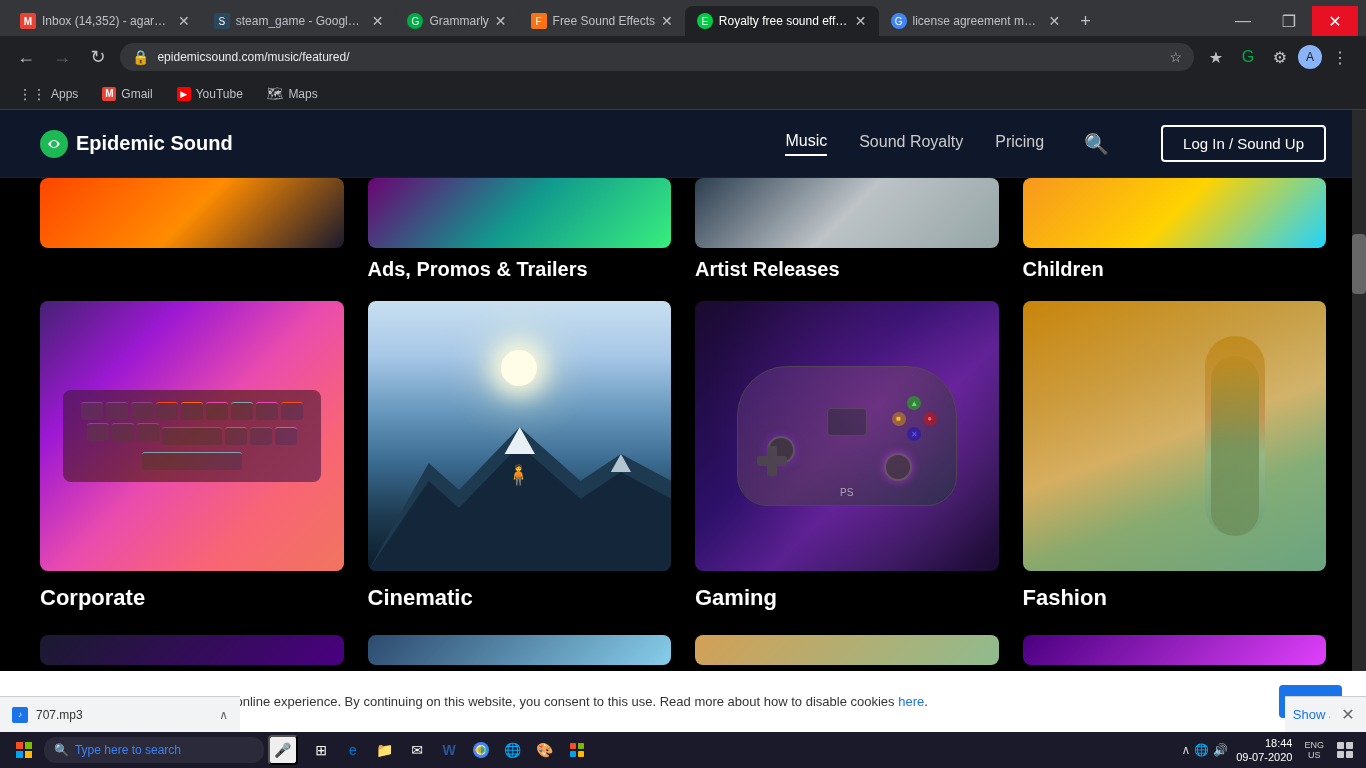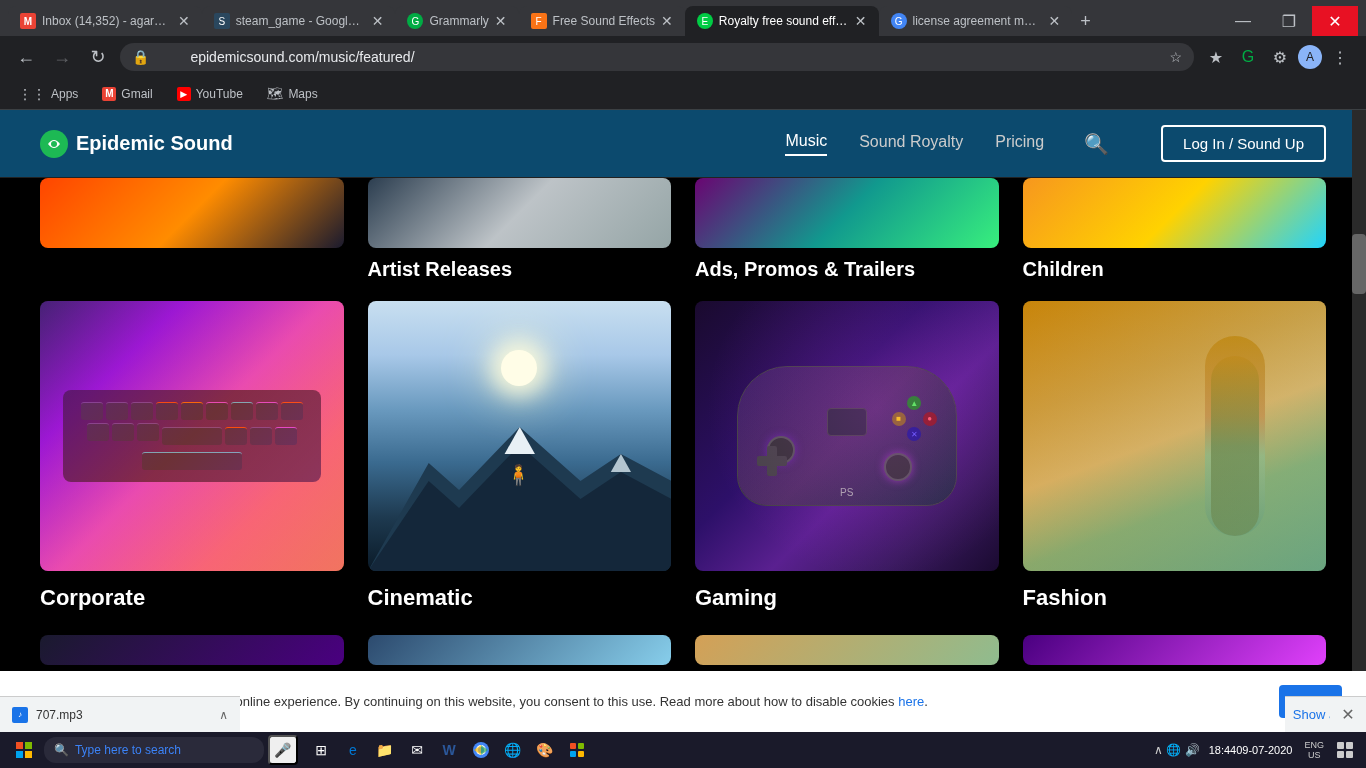--- a/index.html
+++ b/index.html
@@ -11,34 +11,34 @@
     .tab-title { overflow: hidden; text-overflow: ellipsis; white-space: nowrap; max-width: 130px; }
     .tab-close { margin-left: auto; color: #bdc1c6; font-size: 14px; cursor: pointer; flex-shrink: 0; }
     .new-tab-btn { background: none; border: none; color: #bdc1c6; font-size: 18px; cursor: pointer; padding: 0 8px; line-height: 30px; }
     .window-controls { margin-left: auto; display: flex; gap: 0; }
     .window-btn { background: none; border: none; color: #bdc1c6; font-size: 16px; cursor: pointer; width: 46px; height: 30px; display: flex; align-items: center; justify-content: center; }
     .window-btn:last-child { color: #fff; }
 
     .nav-bar { display: flex; align-items: center; background: #202124; height: 42px; padding: 0 12px; gap: 8px; }
     .nav-btn { background: none; border: none; color: #bdc1c6; font-size: 18px; cursor: pointer; width: 28px; height: 28px; border-radius: 50%; display: flex; align-items: center; justify-content: center; }
     .address-bar { flex: 1; height: 28px; background: #35363a; border-radius: 20px; display: flex; align-items: center; padding: 0 12px; gap: 8px; }
-    .address-text { font-size: 14px; color: #e8eaed; flex: 1; margin-left: 33px; }
+    .address-text { font-size: 12px; color: #e8eaed; flex: 1; }
     .address-icon { color: #bdc1c6; font-size: 14px; }
     .nav-icons { display: flex; gap: 4px; align-items: center; }
     .nav-icon-btn { background: none; border: none; color: #bdc1c6; font-size: 16px; cursor: pointer; width: 28px; height: 28px; border-radius: 50%; display: flex; align-items: center; justify-content: center; }
     .profile-avatar { width: 24px; height: 24px; border-radius: 50%; background: #8ab4f8; display: flex; align-items: center; justify-content: center; font-size: 12px; color: #202124; cursor: pointer; }
 
     .bookmarks-bar { display: flex; align-items: center; background: #202124; height: 32px; padding: 0 12px; gap: 12px; border-bottom: 1px solid #3c4043; }
     .bookmark-item { display: flex; align-items: center; gap: 5px; font-size: 12px; color: #bdc1c6; cursor: pointer; padding: 4px 6px; border-radius: 4px; }
 
     
     .site-content { width: 100%; background: #000; }
 
     
-    .site-header { display: flex; align-items: center; background: #0c4a6e; height: 68px; padding: 0 40px; border-bottom: 1px solid #222; position: sticky; top: 0; z-index: 100; }
+    .site-header { display: flex; align-items: center; background: #0f172a; height: 68px; padding: 0 40px; border-bottom: 1px solid #222; position: sticky; top: 0; z-index: 100; }
     .site-logo { display: flex; align-items: center; gap: 8px; text-decoration: none; color: #fff; }
     .logo-text { font-size: 20px; font-weight: 600; color: #fff; }
     .site-nav { display: flex; align-items: center; gap: 32px; margin-left: auto; }
     .nav-link { font-size: 16px; color: #ccc; cursor: pointer; text-decoration: none; padding-bottom: 4px; }
     .nav-link.active { color: #fff; border-bottom: 2px solid #fff; }
     .nav-search { background: none; border: none; color: #ccc; font-size: 20px; cursor: pointer; margin-left: 8px; }
     .login-btn { background: transparent; border: 2px solid #fff; color: #fff; padding: 8px 20px; border-radius: 4px; font-size: 15px; cursor: pointer; margin-left: 20px; }
 
     
     .main-content { padding: 0 40px 20px; background: #000; }
@@ -74,21 +74,21 @@
     .taskbar { position: fixed; bottom: 0; left: 0; right: 0; height: 36px; background: #1a1a2a; display: flex; align-items: center; padding: 0 8px; gap: 4px; z-index: 300; }
     .taskbar-start { width: 32px; height: 32px; display: flex; align-items: center; justify-content: center; cursor: pointer; color: #fff; font-size: 18px; }
     .taskbar-search { display: flex; align-items: center; background: #2a2a3a; border-radius: 12px; height: 26px; padding: 0 10px; gap: 6px; min-width: 220px; }
     .taskbar-search-icon { color: #aaa; font-size: 12px; }
     .taskbar-search-text { font-size: 12px; color: #3b82f6; }
     .taskbar-icons { display: flex; align-items: center; gap: 2px; margin-left: 4px; }
     .taskbar-icon { width: 30px; height: 30px; border-radius: 4px; display: flex; align-items: center; justify-content: center; cursor: pointer; font-size: 16px; color: #fff; }
     .taskbar-right { margin-left: auto; display: flex; align-items: center; gap: 8px; }
     .taskbar-sys-icons { display: flex; align-items: center; gap: 4px; }
     .taskbar-sys-icon { color: #ccc; font-size: 12px; cursor: pointer; }
-    .taskbar-clock { display: flex; align-items: flex-end; font-size: 11px; color: #fff; line-height: 1.3; }
+    .taskbar-clock { display: flex; flex-direction: column; align-items: flex-end; font-size: 11px; color: #fff; line-height: 1.3; }
     .taskbar-notification { width: 26px; height: 26px; display: flex; align-items: center; justify-content: center; cursor: pointer; }
 
     
     .download-bar { position: fixed; bottom: 36px; left: 0; width: 240px; height: 36px; background: #f1f3f4; display: flex; align-items: center; padding: 0 12px; gap: 8px; z-index: 250; border-top: 1px solid #ccc; }
     .download-filename { font-size: 12px; color: #333; flex: 1; overflow: hidden; text-overflow: ellipsis; white-space: nowrap; }
     .download-chevron { font-size: 12px; color: #666; cursor: pointer; }
     .download-show-all { position: fixed; bottom: 36px; right: 16px; font-size: 13px; color: #1a73e8; cursor: pointer; z-index: 250; background: #f1f3f4; padding: 0 8px; height: 36px; display: flex; align-items: center; border-top: 1px solid #ccc; }
     .download-close { position: fixed; bottom: 36px; right: 0; width: 36px; height: 36px; display: flex; align-items: center; justify-content: center; color: #666; cursor: pointer; z-index: 250; background: #f1f3f4; border-top: 1px solid #ccc; font-size: 16px; }
 
     
@@ -212,26 +212,26 @@
     </div>
   </div>
 
   <div class="main-content">
 
     <div class="top-row">
       <div class="top-card">
         <div class="card-img-placeholder img-nowtrending" style="height:70px; border-radius:8px;"></div>
       </div>
       <div class="top-card">
+        <div class="card-img-placeholder img-adspromo" style="height:70px; border-radius:8px;"></div>
+        <div class="card-label">Ads, Promos &amp; Trailers</div>
+      </div>
+      <div class="top-card">
         <div class="card-img-placeholder img-artistreleases" style="height:70px; border-radius:8px;"></div>
         <div class="card-label">Artist Releases</div>
-      </div>
-      <div class="top-card">
-        <div class="card-img-placeholder img-adspromo" style="height:70px; border-radius:8px;"></div>
-        <div class="card-label">Ads, Promos &amp; Trailers</div>
       </div>
       <div class="top-card">
         <div class="card-img-placeholder img-children" style="height:70px; border-radius:8px;"></div>
         <div class="card-label">Children</div>
       </div>
     </div>
 
     <div class="categories-grid" style="margin-top:20px;">
 
       <div class="full-card">

